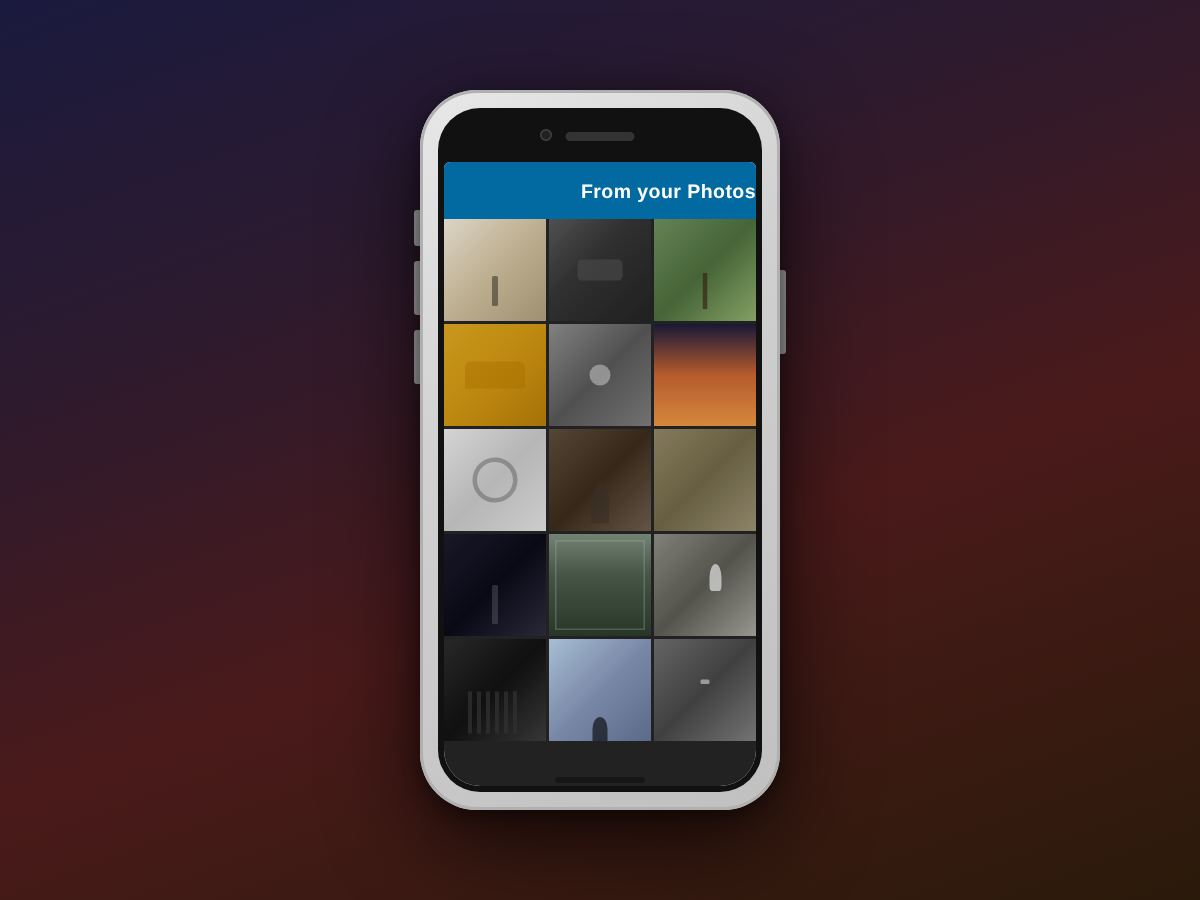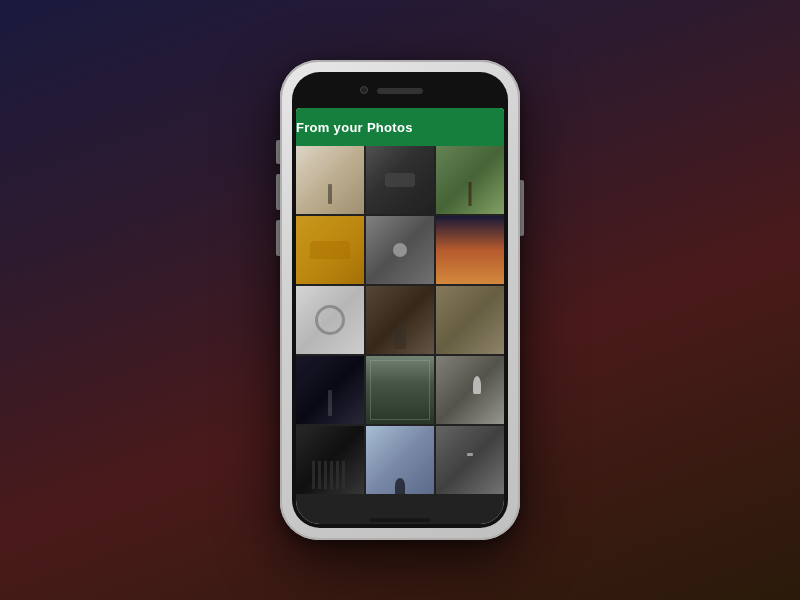--- a/index.html
+++ b/index.html
@@ -114,25 +114,25 @@
       right: 4px;
       bottom: 4px;
       background: #fff;
       border-radius: 4px 4px 24px 24px;
       overflow: hidden;
       display: flex;
       flex-direction: column;
     }
 
     .header-bar {
-      background: #15803d;
+      background: #0369a1;
       height: 38px;
       display: flex;
       align-items: center;
-      justify-content: flex-start;
+      justify-content: flex-end;
       flex-shrink: 0;
     }
 
     .header-title {
       color: #fff;
       font-size: 13px;
       font-weight: 600;
       letter-spacing: 0.3px;
     }
 

